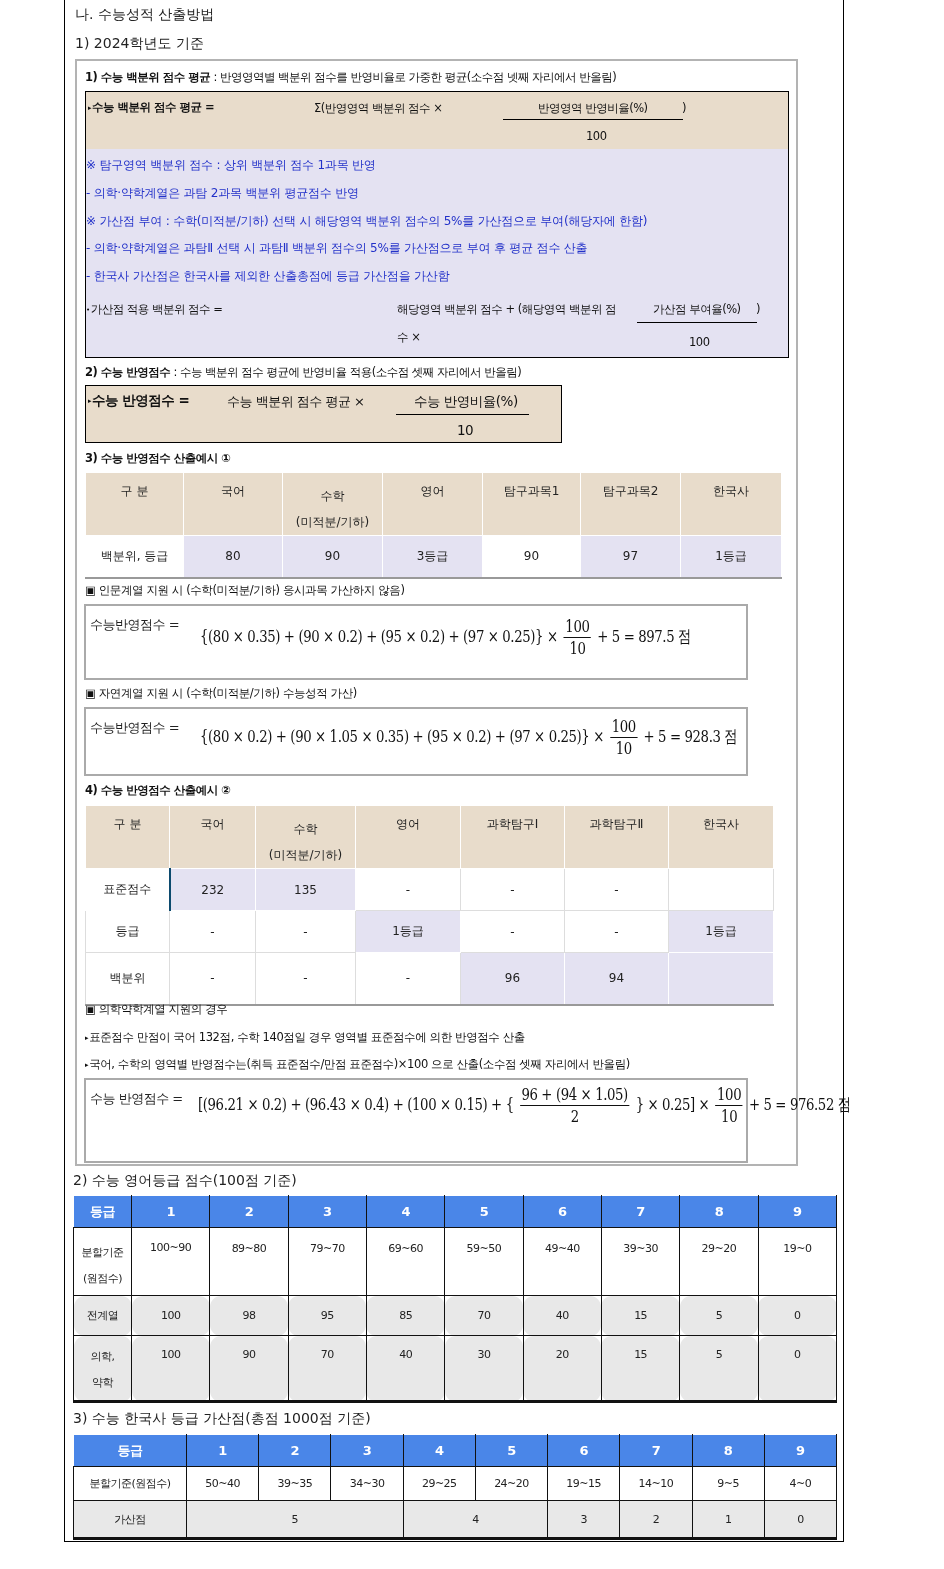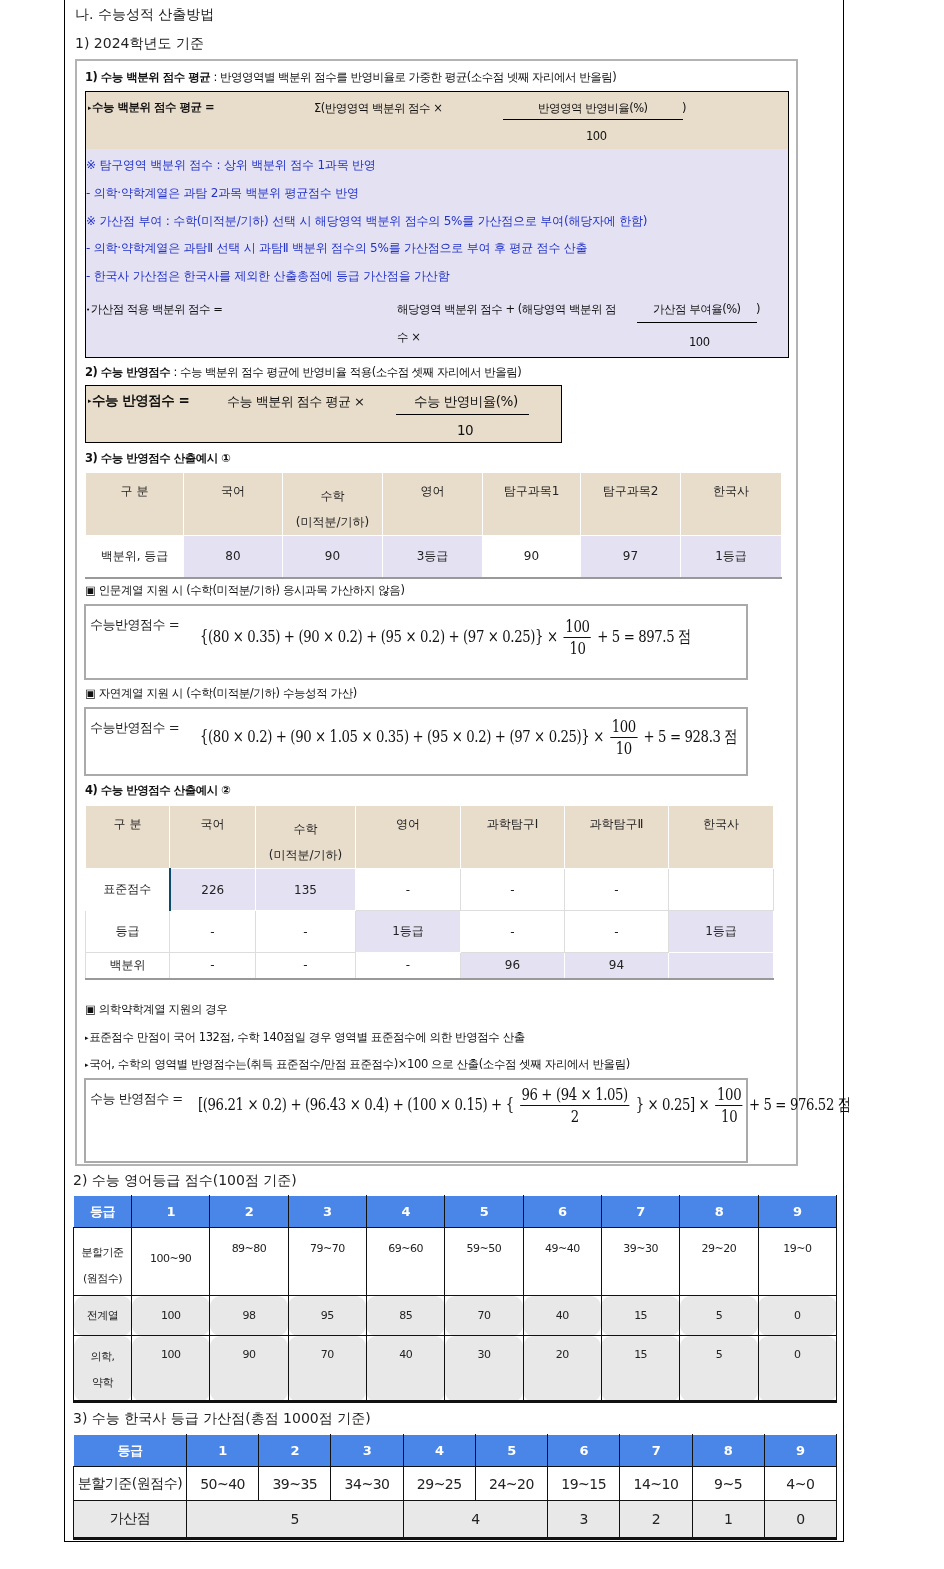--- a/index.html
+++ b/index.html
@@ -30,21 +30,21 @@
   .mfrac { display: inline-block; vertical-align: middle; text-align: center; line-height: 1; margin: 0 3px; }
   .mfrac .num { display: block; border-bottom: 1.5px solid #111; padding: 0 2px 2px; }
   .mfrac .den { display: block; padding-top: 2px; }
   .section-h { position: absolute; font-size: 14px; color: #222; white-space: nowrap; }
   table.t2 { left: 73px; top: 1195px; width: 764px; border-collapse: collapse; }
   table.t2 td { border: 1px solid #111; font-size: 11px; letter-spacing: -0.5px; }
   table.t2 tr.blue-hdr td { background: #4a86e8; color: #fff; font-weight: bold; font-size: 13px; border-color: #fff #111 #111 #fff; }
   table.t2 tr.grey td { background: #e8e8e8; border-radius: 11px; }
   table.t2 { border-bottom: 3px solid #111; }
   table.t3 { left: 73px; top: 1434px; width: 764px; border-collapse: collapse; border-bottom: 3px solid #111; }
-  table.t3 td { border: 1px solid #111; font-size: 14px; letter-spacing: -0.5px; }
+  table.t3 td { border: 1px solid #111; font-size: 11px; letter-spacing: -0.5px; }
   table.t3 tr.blue-hdr td { background: #4a86e8; color: #fff; font-weight: bold; font-size: 13px; border-color: #fff #111 #111 #fff; }
   table.t3 tr.grey td { background: #e8e8e8; }
   .bullet-tri { font-size: 7px; vertical-align: middle; margin-right: 1px; }
 </style>
 </head>
 <body>
 
 <div class="page-frame"></div>
 
 <div class="h1">나. 수능성적 산출방법</div>
@@ -164,37 +164,37 @@
     <td class="hdr-beige" style="vertical-align:top;padding-top:10px;">구 분</td>
     <td class="hdr-beige" style="vertical-align:top;padding-top:10px;">국어</td>
     <td class="hdr-beige" style="vertical-align:top;padding-top:10px;line-height:26px;"><span>수학</span><br><span>(미적분/기하)</span></td>
     <td class="hdr-beige" style="vertical-align:top;padding-top:10px;">영어</td>
     <td class="hdr-beige" style="vertical-align:top;padding-top:10px;">과학탐구Ⅰ</td>
     <td class="hdr-beige" style="vertical-align:top;padding-top:10px;">과학탐구Ⅱ</td>
     <td class="hdr-beige" style="vertical-align:top;padding-top:10px;">한국사</td>
   </tr>
   <tr style="height:42px;">
     <td class="cell-white" style="border-right:2px solid #0c4a6e;">표준점수</td>
-    <td class="cell-lav">226</td>
+    <td class="cell-lav">232</td>
     <td class="cell-lav">135</td>
     <td class="cell-white" style="border:1px solid #ddd;">-</td>
     <td class="cell-white" style="border:1px solid #ddd;">-</td>
     <td class="cell-white" style="border:1px solid #ddd;">-</td>
     <td class="cell-white" style="border:1px solid #ddd;"></td>
   </tr>
   <tr style="height:42px;">
     <td class="cell-white" style="border:1px solid #ddd;">등급</td>
     <td class="cell-white" style="border:1px solid #ddd;">-</td>
     <td class="cell-white" style="border:1px solid #ddd;">-</td>
     <td class="cell-lav">1등급</td>
     <td class="cell-white" style="border:1px solid #ddd;">-</td>
     <td class="cell-white" style="border:1px solid #ddd;">-</td>
     <td class="cell-lav">1등급</td>
   </tr>
-  <tr style="height:26px;">
+  <tr style="height:52px;">
     <td class="cell-white" style="border:1px solid #ddd;">백분위</td>
     <td class="cell-white" style="border:1px solid #ddd;">-</td>
     <td class="cell-white" style="border:1px solid #ddd;">-</td>
     <td class="cell-white" style="border:1px solid #ddd;">-</td>
     <td class="cell-lav">96</td>
     <td class="cell-lav">94</td>
     <td class="cell-lav"></td>
   </tr>
 </tbody>
   </table>
@@ -236,21 +236,21 @@
     <td>3</td>
     <td>4</td>
     <td>5</td>
     <td>6</td>
     <td>7</td>
     <td>8</td>
     <td>9</td>
   </tr>
   <tr style="height:68px;">
     <td style="vertical-align:top;padding-top:12px;line-height:26px;"><span>분할기준</span><br><span>(원점수)</span></td>
-    <td style="vertical-align:top;padding-top:24px;">100~90</td>
+    <td style="vertical-align:top;padding-top:13px;">100~90</td>
     <td style="vertical-align:top;padding-top:14px;">89~80</td>
     <td style="vertical-align:top;padding-top:14px;">79~70</td>
     <td style="vertical-align:top;padding-top:14px;">69~60</td>
     <td style="vertical-align:top;padding-top:14px;">59~50</td>
     <td style="vertical-align:top;padding-top:14px;">49~40</td>
     <td style="vertical-align:top;padding-top:14px;">39~30</td>
     <td style="vertical-align:top;padding-top:14px;">29~20</td>
     <td style="vertical-align:top;padding-top:14px;">19~0</td>
   </tr>
   <tr class="grey" style="height:40px;">

